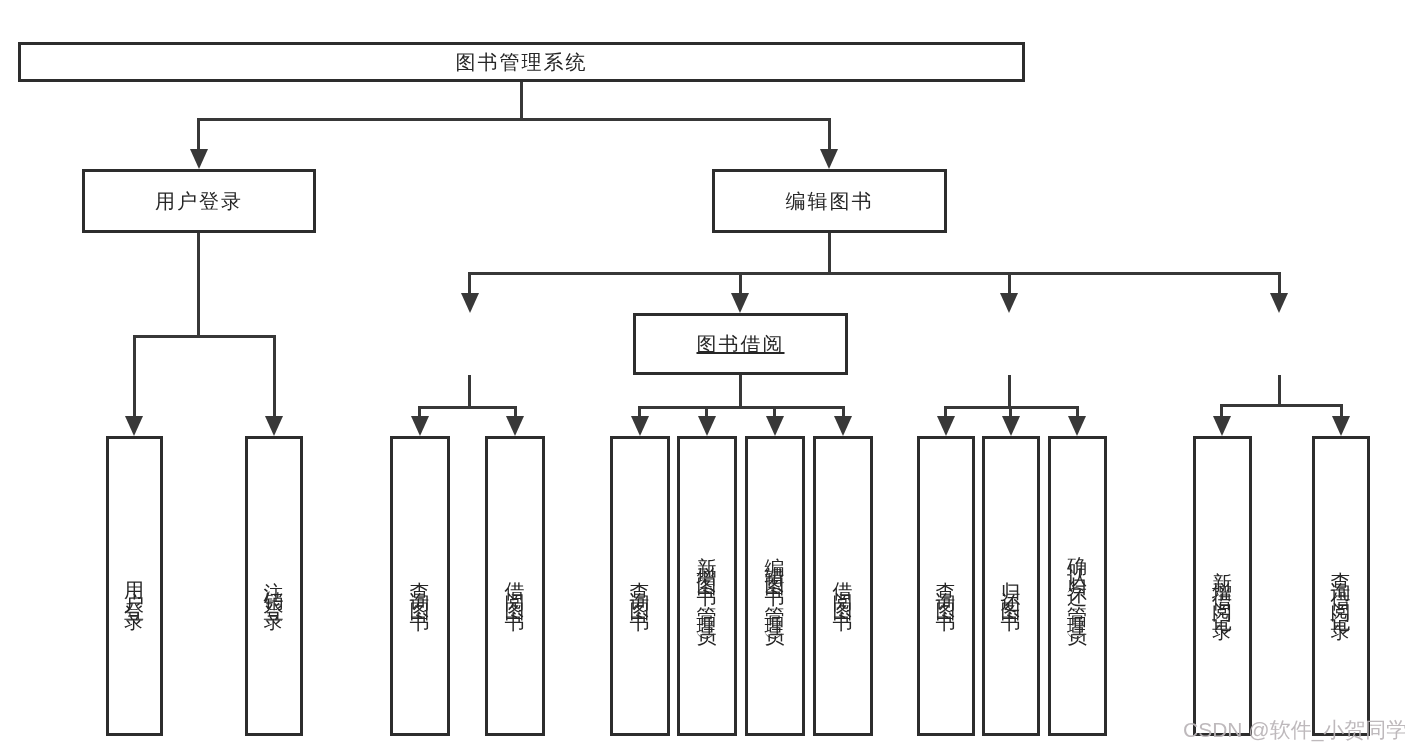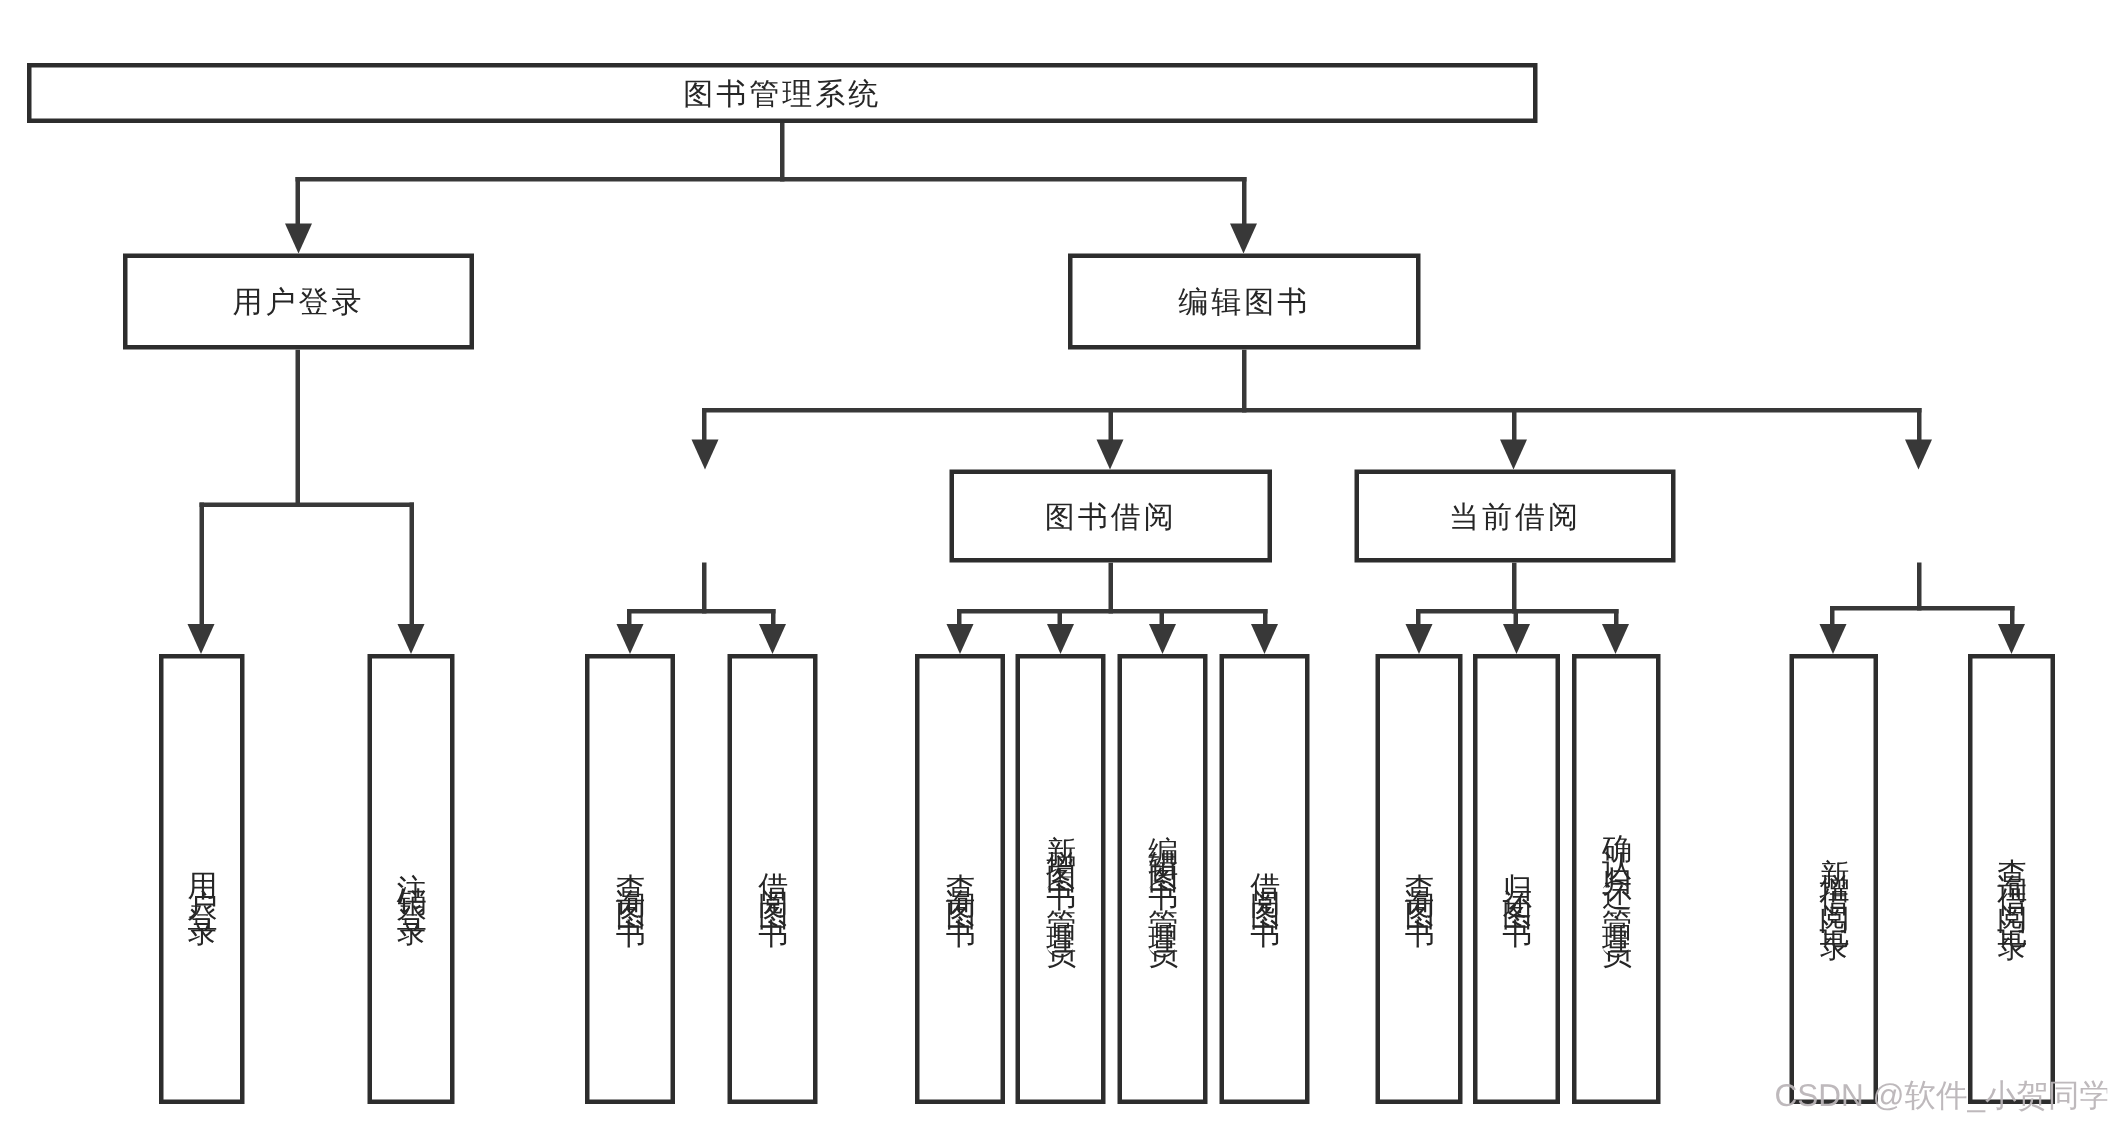--- a/index.html
+++ b/index.html
@@ -58,22 +58,21 @@
 </head>
 <body>
 
 <div id="canvas">
 
   <div class="node hnode" style="left:18px;top:29px;width:1007px;height:40px;margin-top:13px;">图书管理系统</div>
 
   <div class="node hnode" style="left:82px;top:169px;width:234px;height:64px;">用户登录</div>
   <div class="node hnode" style="left:712px;top:169px;width:235px;height:64px;">编辑图书</div>
 
-  <div class="node hnode" style="left:633px;top:313px;width:215px;height:62px;">图书借阅</div>
-  <div class="node hnode" style="left:903px;top:313px;width:214px;height:62px;">当前借阅</div>
+  <div class="node hnode" style="left:633px;top:313px;width:215px;height:62px;text-decoration:underline;">图书借阅</div>
 
   <div class="node vnode" style="left:106px;top:436px;width:57px;height:300px;">用户登录</div>
   <div class="node vnode" style="left:245px;top:436px;width:58px;height:300px;">注销登录</div>
 
   <div class="node vnode" style="left:390px;top:436px;width:60px;height:300px;">查询图书</div>
   <div class="node vnode" style="left:485px;top:436px;width:60px;height:300px;">借阅图书</div>
 
   <div class="node vnode" style="left:610px;top:436px;width:60px;height:300px;">查询图书</div>
   <div class="node vnode" style="left:677px;top:436px;width:60px;height:300px;">新增图书（管理员）</div>
   <div class="node vnode" style="left:745px;top:436px;width:60px;height:300px;">编辑图书（管理员）</div>

